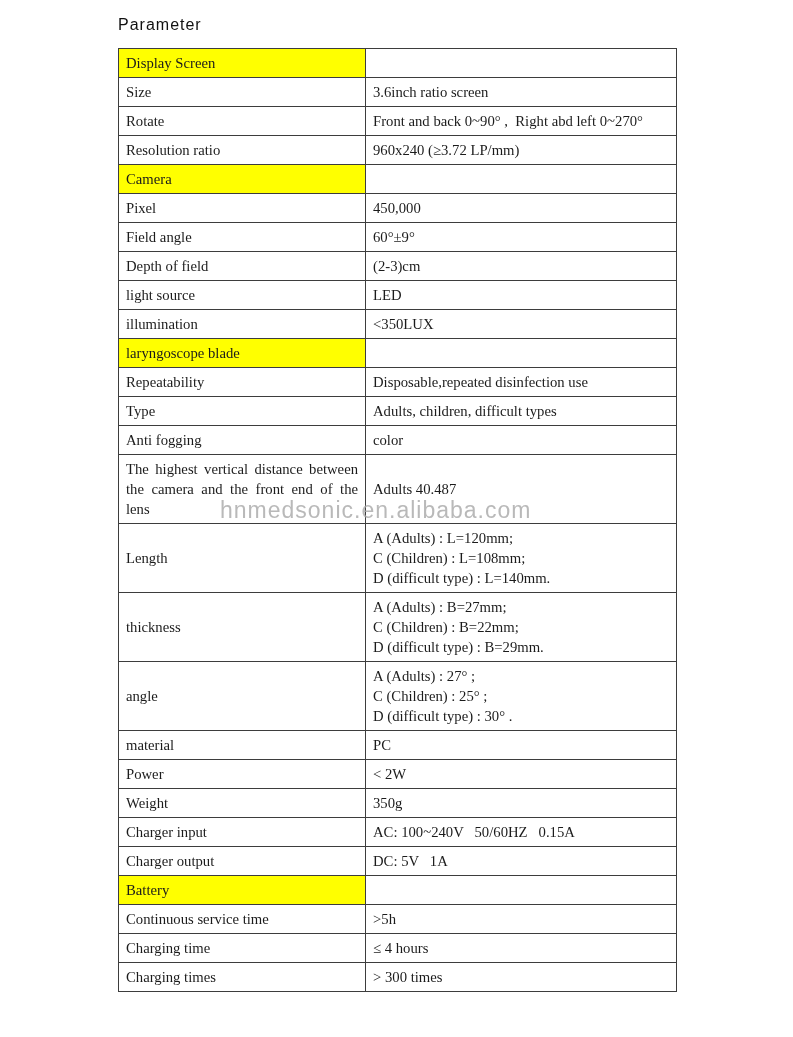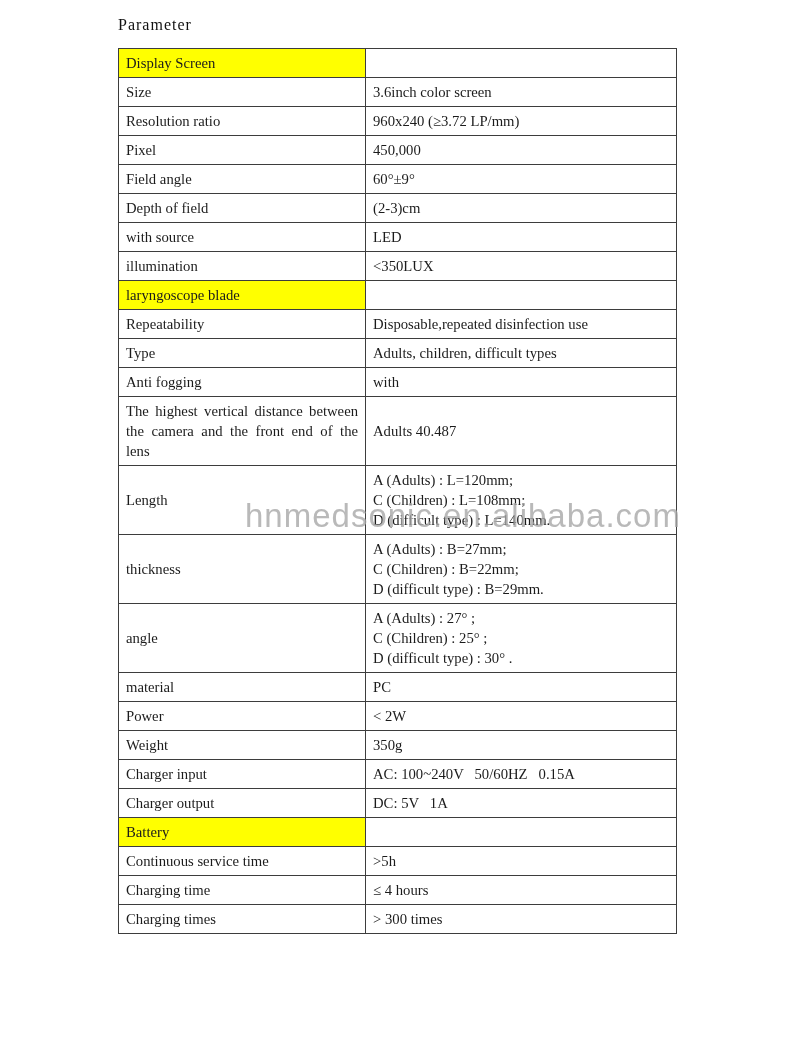--- a/index.html
+++ b/index.html
@@ -2,44 +2,44 @@
 <html><head>
 <meta charset="utf-8">
 <style>
   html,body{margin:0;padding:0;}
   body{
     width:793px;height:1037px;background:#ffffff;position:relative;
     font-family:"Liberation Serif", serif;color:#1b1b1b;overflow:hidden;
   }
   .title{
     position:absolute;left:118px;top:16px;
-    font-family:Liberation Serif, serif;
+    font-family:Liberation Sans, sans-serif;
     font-size:16px;font-weight:normal;letter-spacing:1px;color:#111;margin:0;
   }
   table.param{
     position:absolute;left:118px;top:48px;width:558px;
     border-collapse:collapse;table-layout:fixed;
   }
   col.c1{width:247px;}
   col.c2{width:311px;}
   td{
     border:1px solid #3d3d3d;
     padding:4px 7px;
     font-size:14.7px;line-height:20px;
     vertical-align:middle;
     overflow:hidden;
   }
   td.value{white-space:pre-wrap;}
   tr.section td.label{background:#ffff00;}
   tr.section td{height:20px;}
   tr.tall td.label{text-align:justify;margin-top:17px;}
   .watermark{
-    position:absolute;left:245px;top:497px;
+    position:absolute;left:220px;top:497px;
     font-family:"Liberation Sans", sans-serif;
-    font-size:33px;letter-spacing:1px;
+    font-size:23px;letter-spacing:1px;
     color:rgba(168,168,168,0.8);
     pointer-events:none;white-space:nowrap;
   }
 </style>
 </head>
 <body>
 
 <h1 class="title">Parameter</h1>
 
 <table class="param">
@@ -47,61 +47,69 @@
       <col class="c1">
       <col class="c2">
     </colgroup>
   <tbody>
     <tr class="section">
       <td class="label">Display Screen</td>
       <td class="value"></td>
     </tr>
     <tr>
       <td class="label">Size</td>
-      <td class="value">3.6inch color screen</td>
+      <td class="value">3.6inch ratio screen</td>
+    </tr>
+    <tr>
+      <td class="label">Rotate</td>
+      <td class="value">Front and back 0~90° ,  Right abd left 0~270°</td>
     </tr>
     <tr>
       <td class="label">Resolution ratio</td>
       <td class="value">960x240 (≥3.72 LP/mm)</td>
+    </tr>
+    <tr class="section">
+      <td class="label">Camera</td>
+      <td class="value"></td>
     </tr>
     <tr>
       <td class="label">Pixel</td>
       <td class="value">450,000</td>
     </tr>
     <tr>
       <td class="label">Field angle</td>
       <td class="value">60°±9°</td>
     </tr>
     <tr>
       <td class="label">Depth of field</td>
       <td class="value">(2-3)cm</td>
     </tr>
     <tr>
-      <td class="label">with source</td>
+      <td class="label">light source</td>
       <td class="value">LED</td>
     </tr>
     <tr>
       <td class="label">illumination</td>
       <td class="value">&lt;350LUX</td>
     </tr>
     <tr class="section">
       <td class="label">laryngoscope blade</td>
       <td class="value"></td>
     </tr>
     <tr>
       <td class="label">Repeatability</td>
       <td class="value">Disposable,repeated disinfection use</td>
     </tr>
     <tr>
       <td class="label">Type</td>
       <td class="value">Adults, children, difficult types</td>
     </tr>
     <tr>
       <td class="label">Anti fogging</td>
-      <td class="value">with</td>
+      <td class="value">color</td>
     </tr>
     <tr class="tall">
       <td class="label">The highest vertical distance between the camera and the front end of the lens</td>
       <td class="value">Adults 40.487</td>
     </tr>
     <tr class="multi">
       <td class="label">Length</td>
       <td class="value">A (Adults) : L=120mm;
 C (Children) : L=108mm;
 D (difficult type) : L=140mm.</td>

